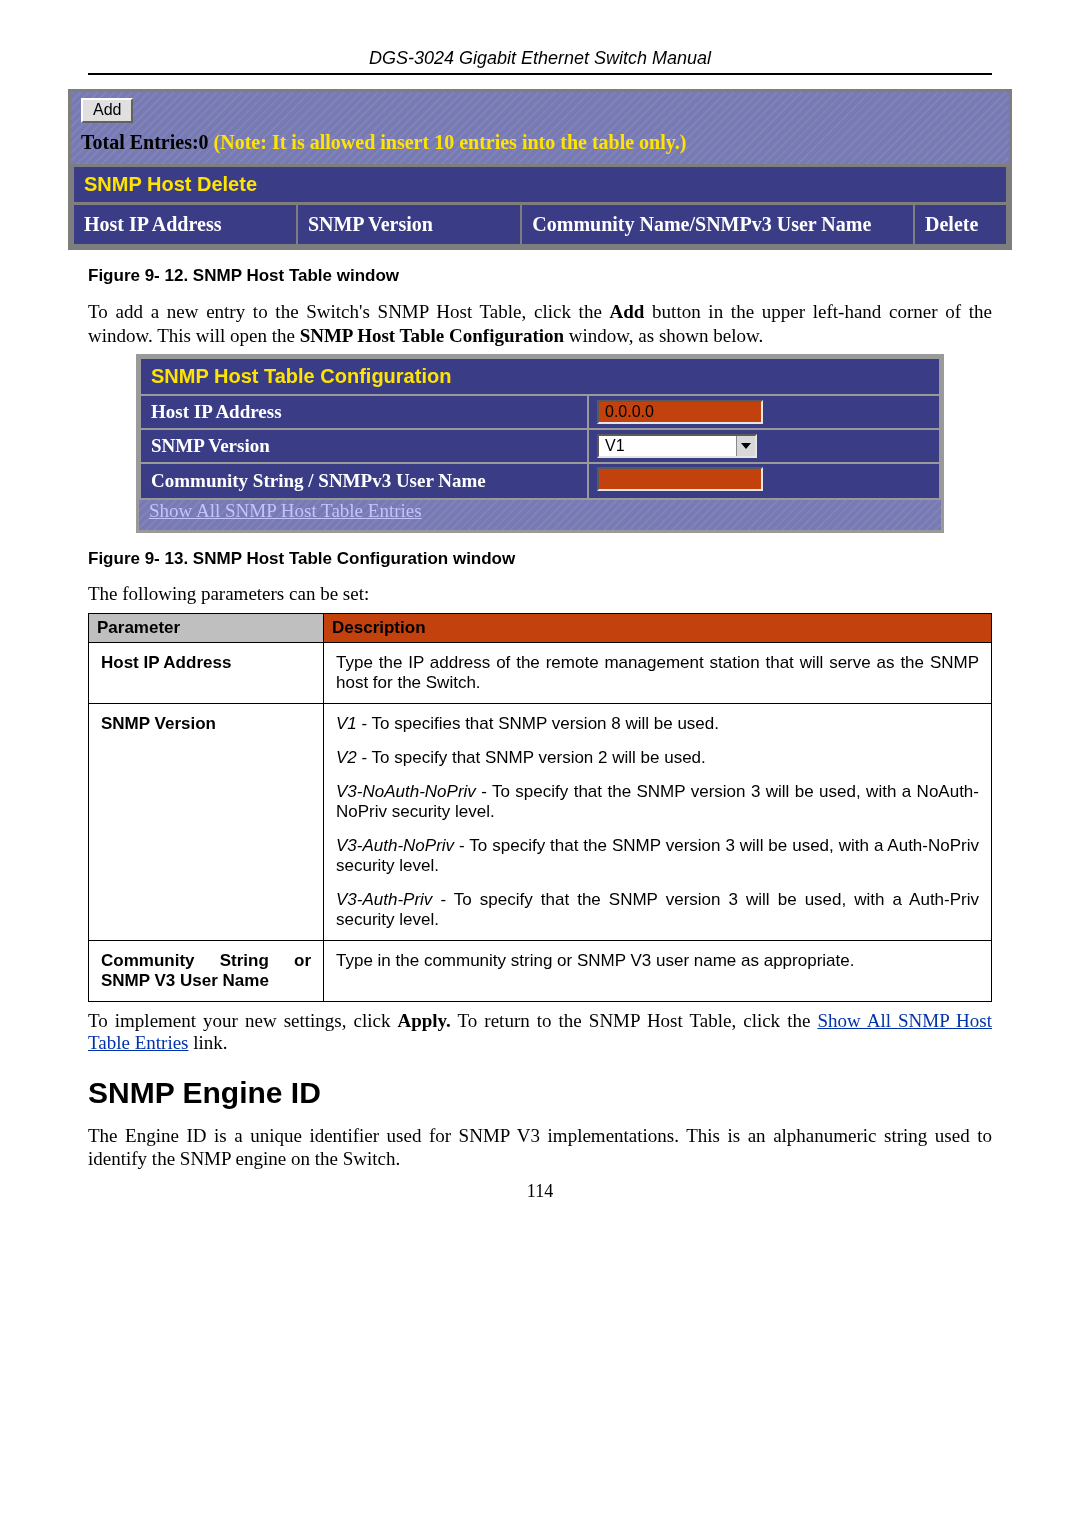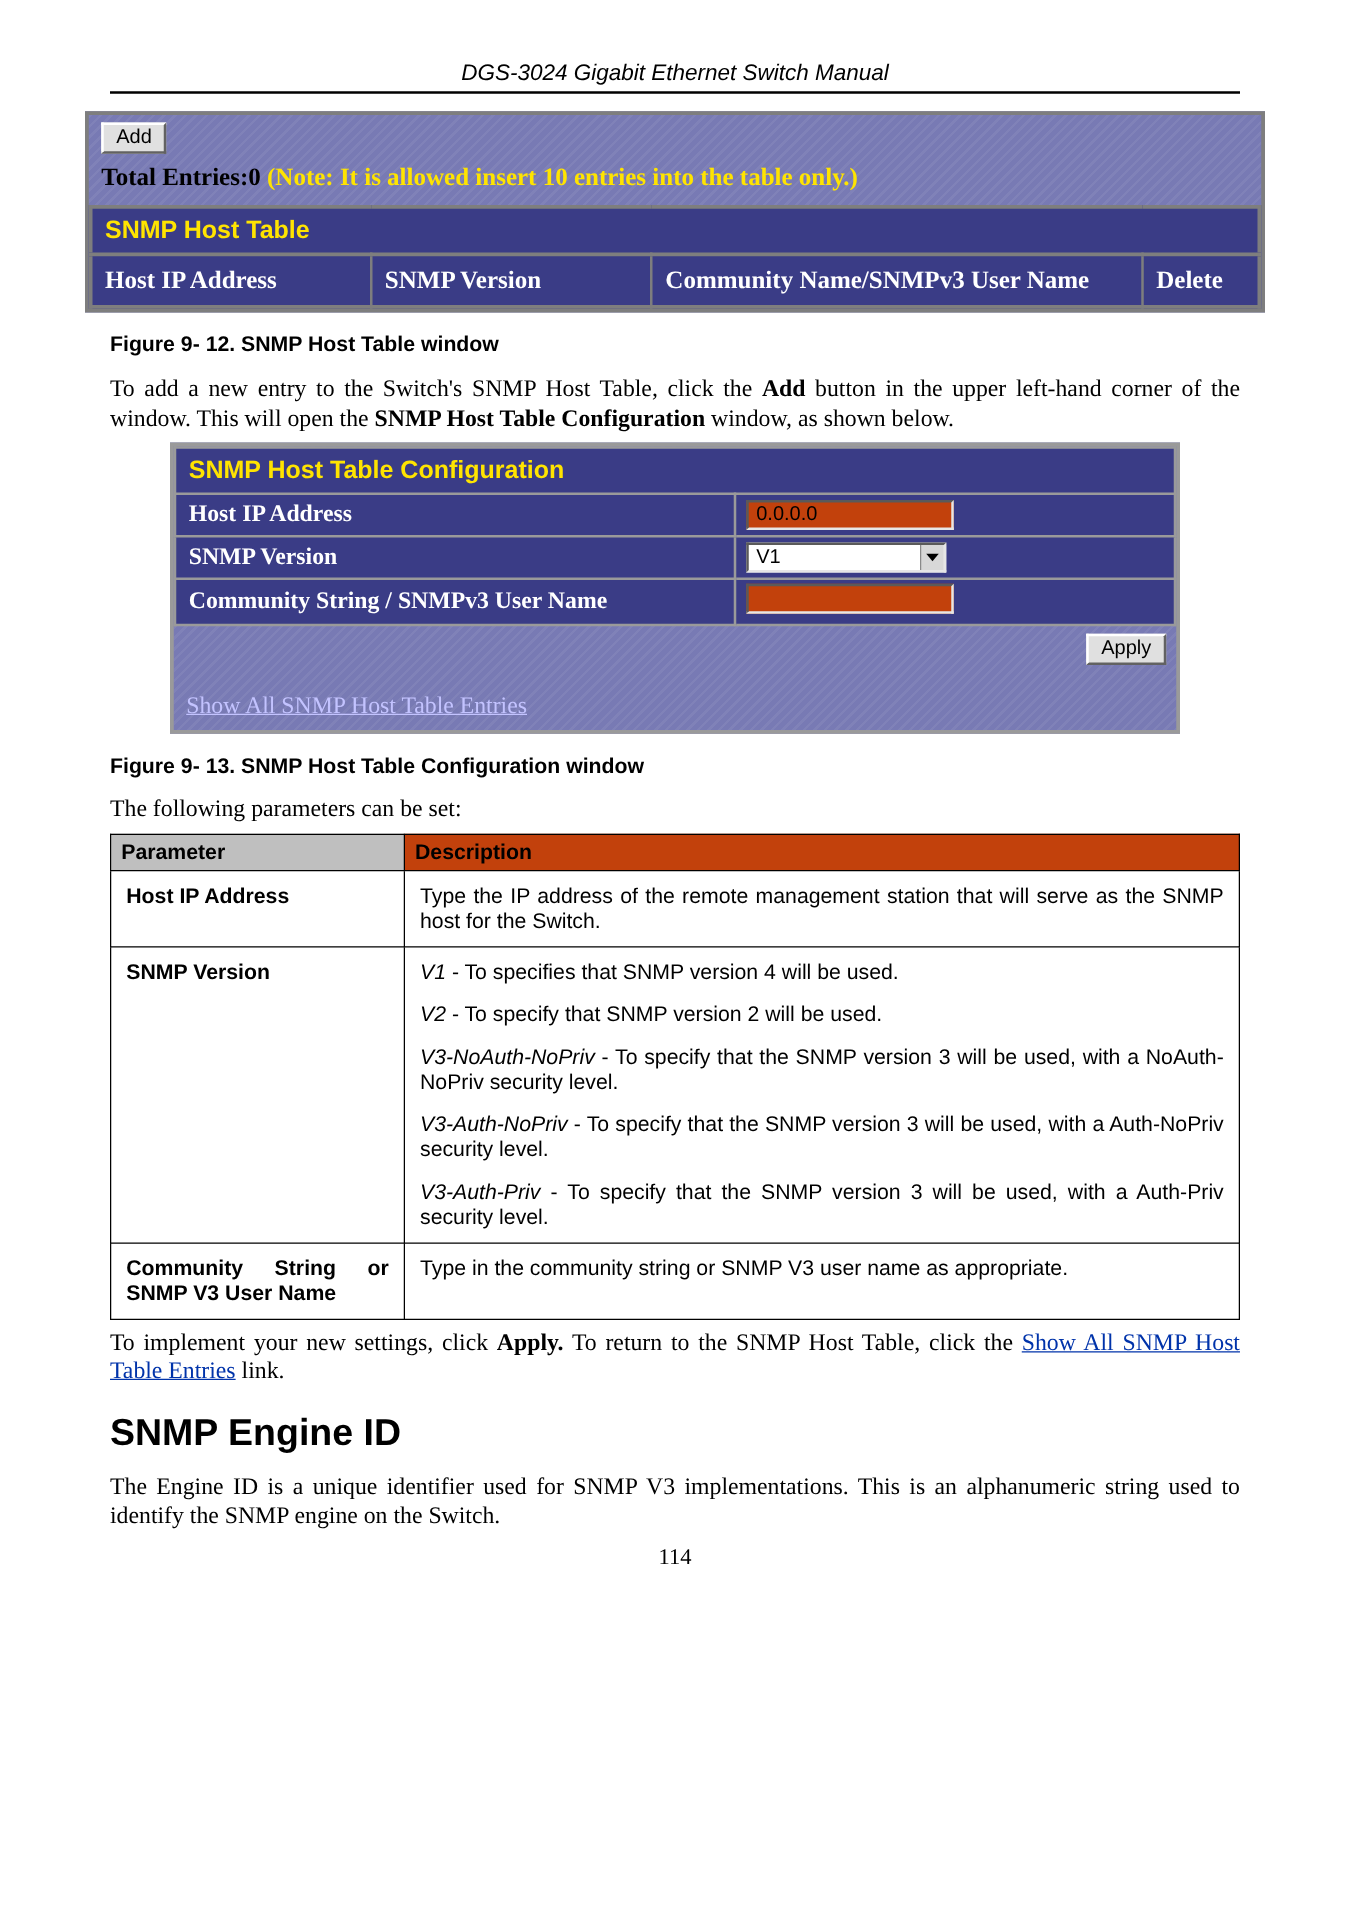--- a/index.html
+++ b/index.html
@@ -271,21 +271,21 @@
     <div class="shot-pad">
       <span class="btn-raised">Add</span>
       <div class="note-row">
         <span class="tot">Total Entries:0 </span><span class="warn">(Note: It is allowed insert 10 entries into the table only.)</span>
       </div>
     </div>
     <div class="shot-pad2">
       <table class="snmp-table">
         <tbody>
             <tr>
-              <th class="title" colspan="4">SNMP Host Table</th>
+              <th class="title" colspan="4">SNMP Host Delete</th>
             </tr>
         <tr>
           <td class="col" style="width:24%">Host IP Address</td>
           <td class="col" style="width:24%">SNMP Version</td>
           <td class="col">Community Name/SNMPv3 User Name</td>
           <td class="col" style="width:10%">Delete</td>
         </tr>
       </tbody>
         </table>
     </div>
@@ -317,44 +317,41 @@
                 </span>
           </span>
         </td>
       </tr>
       <tr>
         <td class="label">Community String / SNMPv3 User Name</td>
         <td class="val"><span class="input-sunken"></span></td>
       </tr>
     </tbody>
       </table>
-    <div class="apply-row">
-      <span class="btn-raised">Apply</span>
-    </div>
     <span class="link-like">Show All SNMP Host Table Entries</span>
   </div>
 
   <div class="caption">Figure 9- 13. SNMP Host Table Configuration window</div>
 
   <div class="param-intro">The following parameters can be set:</div>
 
   <table class="param">
     <tbody>
         <tr>
       <th class="hh">Parameter</th>
       <th class="hh2">Description</th>
     </tr>
     <tr>
       <td class="pname">Host IP Address</td>
       <td>Type the IP address of the remote management station that will serve as the SNMP host for the Switch.</td>
     </tr>
     <tr>
       <td class="pname">SNMP Version</td>
       <td>
-        <div class="pblk"><span class="ital">V1</span><span> - To specifies that SNMP version 4 will be used.</span></div>
+        <div class="pblk"><span class="ital">V1</span><span> - To specifies that SNMP version 8 will be used.</span></div>
         <div class="pblk"><span class="ital">V2</span><span> - To specify that SNMP version 2 will be used.</span></div>
         <div class="pblk"><span class="ital">V3-NoAuth-NoPriv</span><span> - To specify that the SNMP version 3 will be used, with a NoAuth-NoPriv security level.</span></div>
         <div class="pblk"><span class="ital">V3-Auth-NoPriv</span><span> - To specify that the SNMP version 3 will be used, with a Auth-NoPriv security level.</span></div>
         <div class="pblk"><span class="ital">V3-Auth-Priv</span><span> - To specify that the SNMP version 3 will be used, with a Auth-Priv security level.</span></div>
       </td>
     </tr>
     <tr>
       <td class="pname" style="text-align:justify">Community String or SNMP V3 User Name</td>
       <td>Type in the community string or SNMP V3 user name as appropriate.</td>
     </tr>

